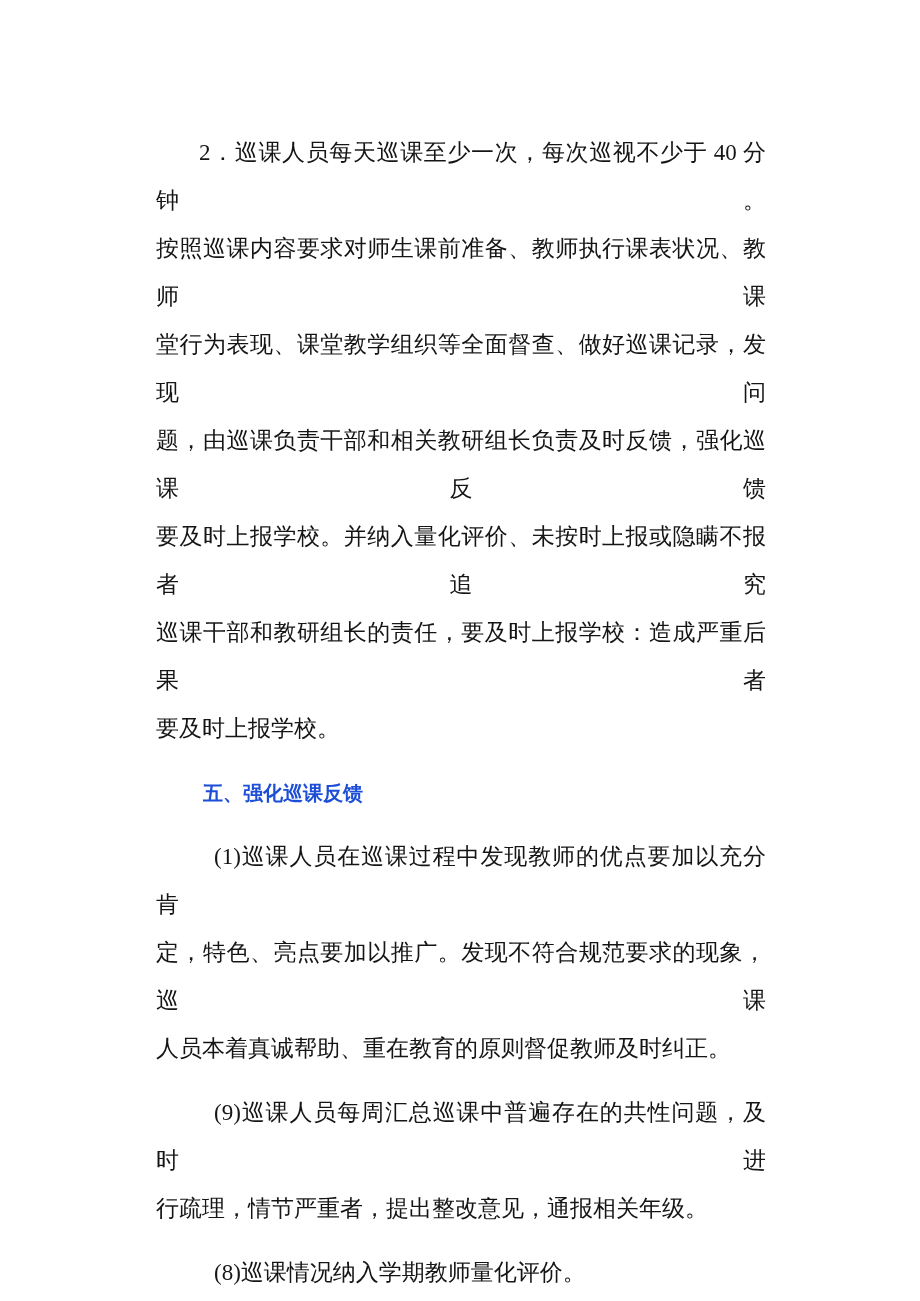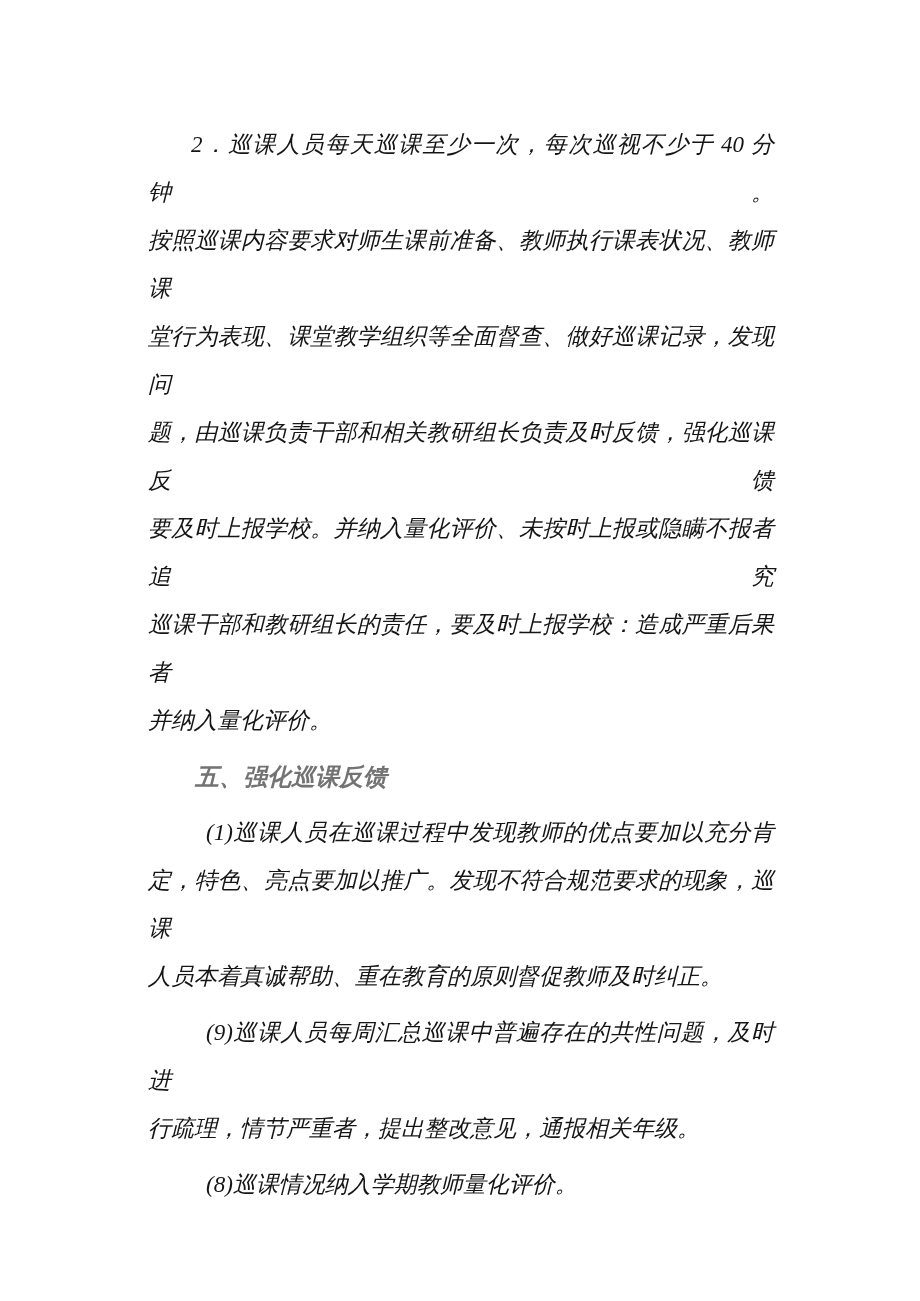--- a/index.html
+++ b/index.html
@@ -15,23 +15,22 @@
     overflow: hidden;
     font-family: "Liberation Serif", "DejaVu Serif", serif;
   }
   .content {
     position: absolute;
     left: 140px;
     top: 113px;
     width: 642px;
   }
   .para {
-    margin: 8px;
+    margin: 16px;
     padding: 0;
-    font-style: italic;
   }
   .line {
     font-size: 23px;
     line-height: 48px;
     color: #151515;
     letter-spacing: 0;
     white-space: normal;
   }
   
   .line.fill {
@@ -44,38 +43,38 @@
   }
   .para.body-num .line:first-child {
     text-indent: 43px;
   }
   .para.body-paren .line:first-child {
     text-indent: 58px;
   }
   .para.heading .line {
     text-indent: 47px;
     font-weight: 700;
-    font-size: 24px;
+    font-size: 20px;
     font-family: "Liberation Sans", "DejaVu Sans", sans-serif;
-    color: #737373;
+    color: #1d4ed8;
   }
 </style>
 </head>
 <body>
 
 <div class="page">
   <div class="content" id="doc-content">
       <div class="para body-num">
         <div class="line fill">2．巡课人员每天巡课至少一次，每次巡视不少于 40 分钟。</div>
         <div class="line fill">按照巡课内容要求对师生课前准备、教师执行课表状况、教师课</div>
         <div class="line fill">堂行为表现、课堂教学组织等全面督查、做好巡课记录，发现问</div>
         <div class="line fill">题，由巡课负责干部和相关教研组长负责及时反馈，强化巡课反馈</div>
         <div class="line fill">要及时上报学校。并纳入量化评价、未按时上报或隐瞒不报者追究</div>
         <div class="line fill">巡课干部和教研组长的责任，要及时上报学校：造成严重后果者</div>
-        <div class="line endline">并纳入量化评价。</div>
+        <div class="line endline">要及时上报学校。</div>
       </div>
       <div class="para heading">
         <div class="line endline">五、强化巡课反馈</div>
       </div>
       <div class="para body-paren">
         <div class="line fill">(1)巡课人员在巡课过程中发现教师的优点要加以充分肯</div>
         <div class="line fill">定，特色、亮点要加以推广。发现不符合规范要求的现象，巡课</div>
         <div class="line endline">人员本着真诚帮助、重在教育的原则督促教师及时纠正。</div>
       </div>
       <div class="para body-paren">

